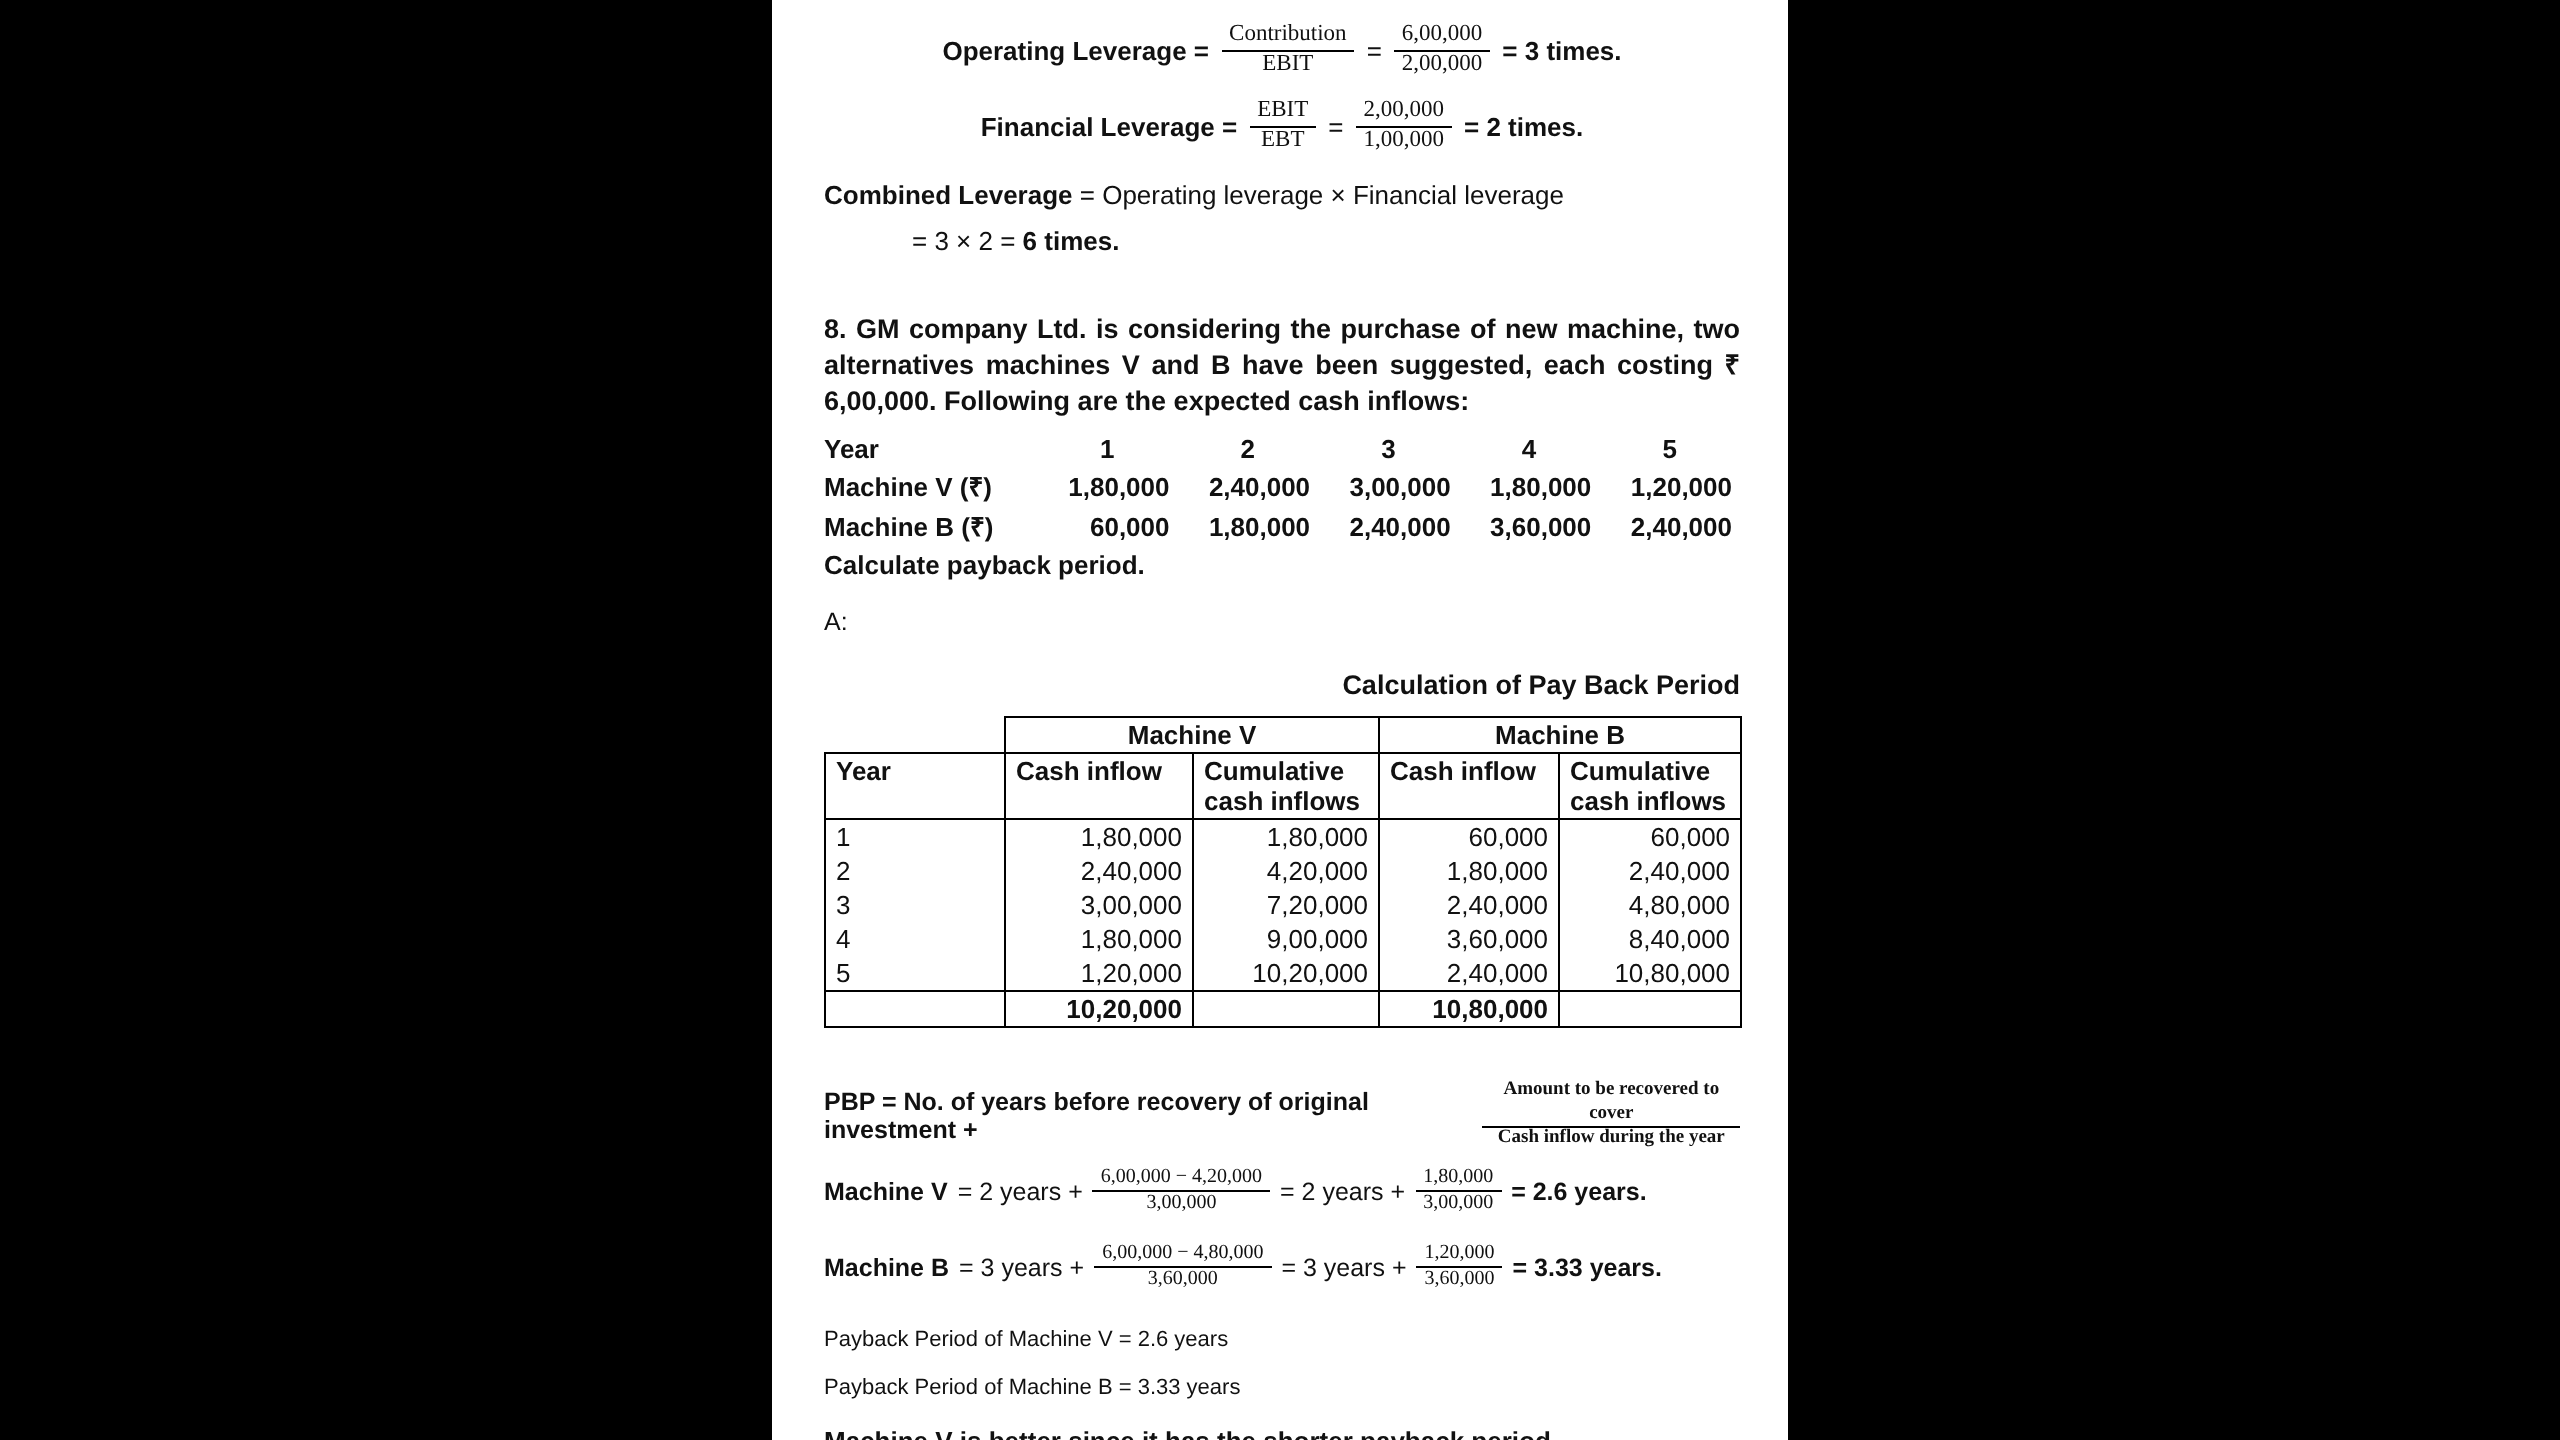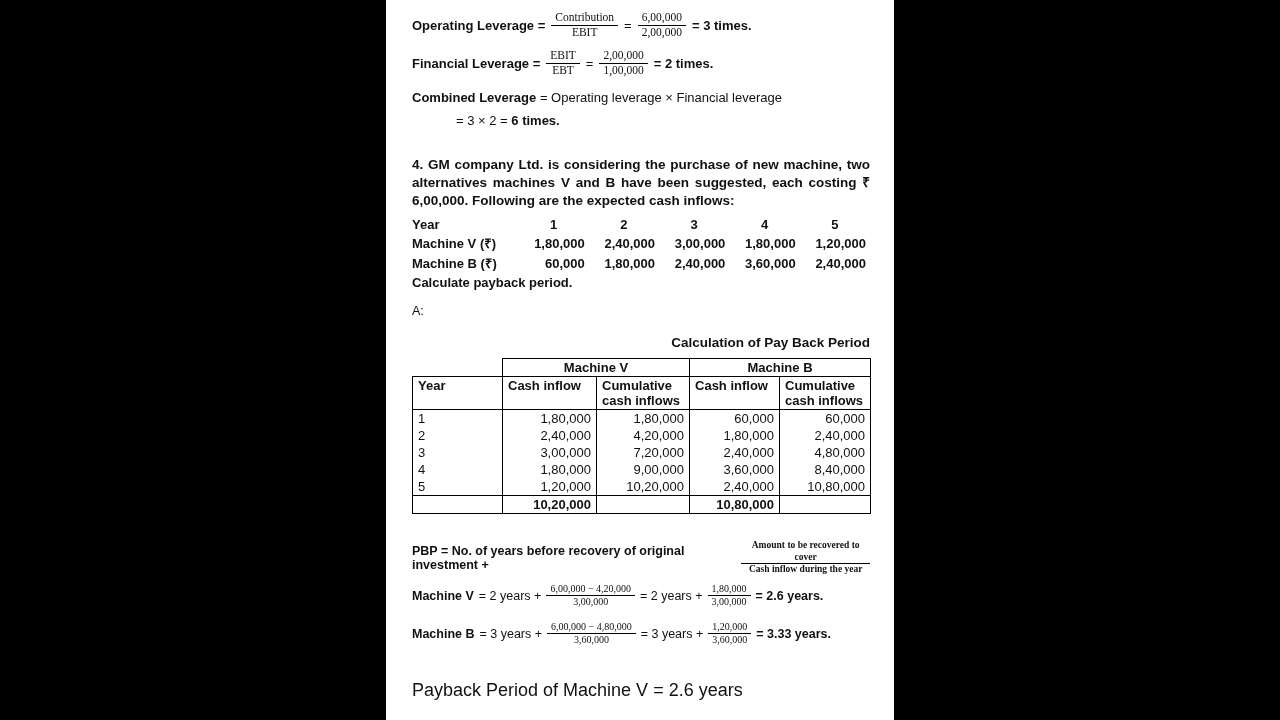--- a/index.html
+++ b/index.html
@@ -7,21 +7,21 @@
   body {
     width:1280px; height:720px; background:#000; overflow:hidden;
     font-family:"Liberation Sans", sans-serif; color:#111;
   }
   .stage { width:1280px; height:720px; display:flex; justify-content:center; background:#000; }
   .page {
     width:508px; height:720px; background:#fff;
     padding:4px 24px 0 26px; overflow:hidden;
   }
   .bold { font-weight:bold; }
-  .formula-row { display:flex; align-items:center; gap:6px; font-size:13px; margin-top:4px; min-height:34px; }
+  .formula-row { display:flex; align-items:center; gap:6px; font-size:13px; margin-top:4px; min-height:34px;justify-content:center; }
   .frac {
     display:inline-block; text-align:center; vertical-align:middle;
     font-family:"Liberation Serif", serif; font-size:11.5px; line-height:1.2;
   }
   .frac .num { display:block; border-bottom:1px solid #000; padding:0 4px; }
   .frac .den { display:block; padding:0 4px; }
   .frac.small { font-size:9.5px; font-weight:bold; }
   .plain-line { font-size:13px; margin-top:10px; }
   .indent-line { margin-left:44px; margin-top:8px; font-size:13px; }
   .problem {
@@ -40,21 +40,21 @@
   .pb-table td, .pb-table th { padding:1px 5px; font-weight:normal; text-align:left; }
   .pb-table .v { border-left:1px solid #000; border-right:1px solid #000; }
   .pb-table .hb { border:1px solid #000; }
   .pb-table .group { text-align:center; font-weight:bold; }
   .pb-table th { font-weight:bold; vertical-align:top; }
   .pb-table .amt { text-align:right; }
   .pb-table .total td { border-top:1px solid #000; border-bottom:1px solid #000; font-weight:bold; }
   .pbp-row { display:flex; align-items:center; gap:6px; margin-top:26px; font-size:12.5px; min-height:32px; }
   .machine-row { display:flex; align-items:center; gap:5px; font-size:12.5px; min-height:36px; margin-top:2px; }
   .machine-row .frac { font-size:10px; }
-  .concl { font-size:18px; margin-top:28px; }
+  .concl { font-size:11px; margin-top:12px; }
   .final { font-weight:bold; font-size:13px; margin-top:13px; }
 </style>
 </head>
 <body>
 
 <div class="stage">
   <div class="page">
 
     <div class="formula-row">
       <span class="bold">Operating Leverage =</span>
@@ -85,21 +85,21 @@
     </div>
 
     <div class="plain-line">
       <span class="bold">Combined Leverage</span>
       <span>= Operating leverage × Financial leverage</span>
     </div>
     <div class="indent-line">
       <span>= 3 × 2 = </span><span class="bold">6 times.</span>
     </div>
 
-    <div class="problem">4. GM company Ltd. is considering the purchase of new machine, two alternatives machines V and B have been suggested, each costing ₹ 6,00,000. Following are the expected cash inflows:</div>
+    <div class="problem">8. GM company Ltd. is considering the purchase of new machine, two alternatives machines V and B have been suggested, each costing ₹ 6,00,000. Following are the expected cash inflows:</div>
 
     <table class="inflow-table">
       <tbody>
           <tr>
         <td class="inflow-label">Year</td>
         <td class="inflow-year">1</td>
         <td class="inflow-year">2</td>
         <td class="inflow-year">3</td>
         <td class="inflow-year">4</td>
         <td class="inflow-year">5</td>

